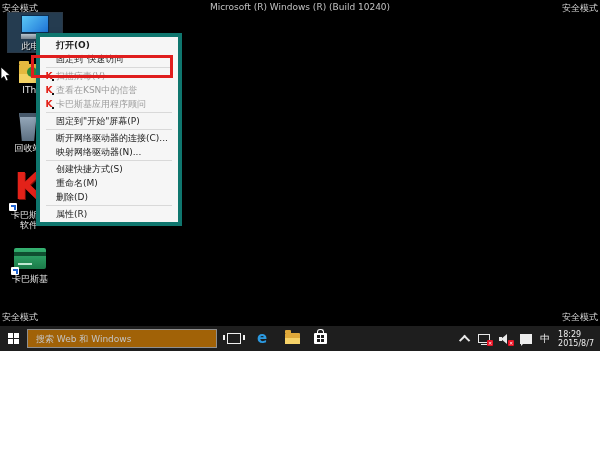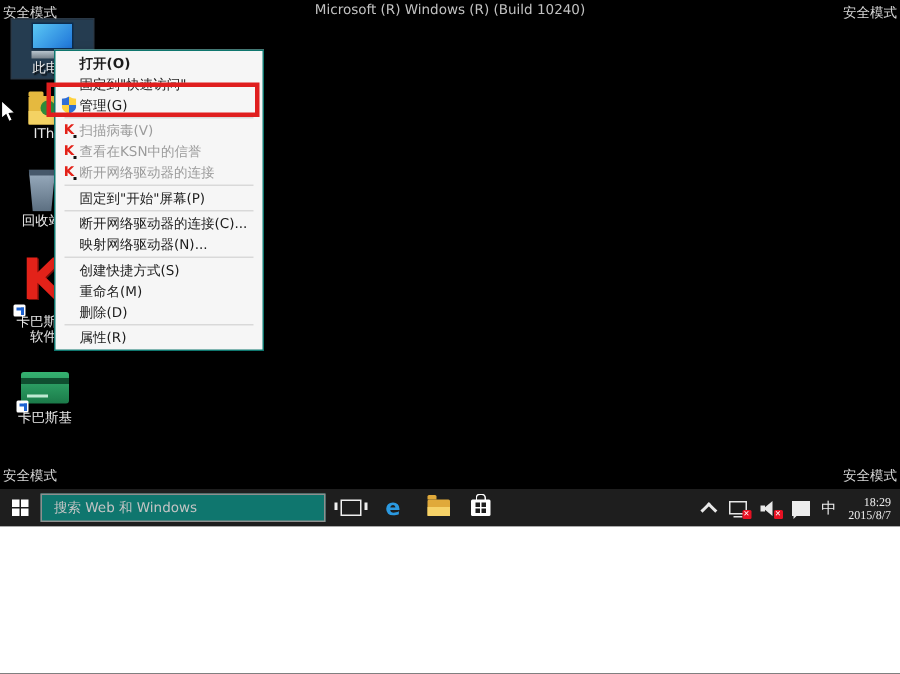--- a/index.html
+++ b/index.html
@@ -39,38 +39,38 @@
   .card-ico::before{content:"";position:absolute;top:4px;left:0;width:100%;height:4px;background:#0f4f30;}
   .card-ico::after{content:"";position:absolute;bottom:4px;left:4px;width:14px;height:2px;background:#bfe9d2;}
 
   .sc-badge{position:absolute;left:-3px;bottom:-3px;width:8px;height:8px;background:#fff;border-radius:1px;}
   .sc-badge::after{content:"";position:absolute;left:2px;top:2px;width:3px;height:3px;border-top:2px solid #1e62d0;border-right:2px solid #1e62d0;}
 
   
   .cursor{position:absolute;left:0;top:66px;z-index:30;}
 
   
-  .menu{position:absolute;left:36px;top:33px;width:138px;background:#f6f6f6;border:1px solid #0f766e;box-shadow:3px 3px 6px rgba(0,0,0,0.55);z-index:10;padding:1px 0;text-align:right;}
+  .menu{position:absolute;left:36px;top:33px;width:138px;background:#f6f6f6;border:4px solid #0f766e;box-shadow:3px 3px 6px rgba(0,0,0,0.55);z-index:10;padding:1px 0;text-align:right;}
   .menu-item{position:relative;height:14px;display:flex;align-items:center;padding-left:16px;font-size:9px;color:#1c1c1c;white-space:nowrap;}
   .menu-item.bold{font-weight:bold;}
   .menu-item.disabled{color:#9b9b9b;}
   .mi-icon{position:absolute;left:3px;top:1px;width:12px;height:12px;display:flex;align-items:center;justify-content:center;}
   .k-ico{font-size:9px;font-weight:800;color:#e32219;position:relative;line-height:9px;}
   .k-ico::after{content:"";position:absolute;right:-2px;bottom:0;width:2px;height:2px;background:#111;}
   .menu-sep{height:1px;background:#d9d9d9;margin:1px 6px;}
 
   
   .anno-box{position:absolute;left:31px;top:55px;width:136px;height:17px;border:3px solid #e01e1e;z-index:11;}
 
   
   .taskbar{position:absolute;left:0;bottom:0;width:600px;height:25px;background:#1e1e1e;z-index:5;}
   .start-btn{position:absolute;left:0;top:0;width:26px;height:25px;display:flex;align-items:center;justify-content:center;}
   .win-logo{width:11px;height:11px;display:grid;grid-template-columns:5px 5px;grid-template-rows:5px 5px;gap:1px;}
   .win-logo i{background:#fff;}
-  .search{position:absolute;left:27px;top:3px;width:180px;height:17px;background:#0f766e;border:1px solid #8f8f8f;color:#cfcfcf;font-size:9px;padding:0 0 0 8px;font-family:"DejaVu Sans","Liberation Sans",sans-serif;outline:none;}
+  .search{position:absolute;left:27px;top:3px;width:180px;height:17px;background:#a16207;border:1px solid #8f8f8f;color:#cfcfcf;font-size:9px;padding:0 0 0 8px;font-family:"DejaVu Sans","Liberation Sans",sans-serif;outline:none;}
   .search::placeholder{color:#c4c4c4;opacity:1;}
   .tb-btn{position:absolute;top:0;width:24px;height:25px;display:flex;align-items:center;justify-content:center;}
   .tv-ico{width:12px;height:9px;border:1px solid #f0f0f0;position:relative;}
   .tv-ico::before,.tv-ico::after{content:"";position:absolute;top:1px;width:2px;height:5px;background:#f0f0f0;}
   .tv-ico::before{left:-5px;}
   .tv-ico::after{right:-5px;}
   .edge-e{font-size:15px;font-weight:bold;color:#2b99e0;line-height:15px;}
   .tb-folder{width:15px;height:11px;background:#e0a93a;border-radius:1px;position:relative;}
   .tb-folder::before{content:"";position:absolute;top:-3px;left:0;width:6px;height:3px;background:#e0a93a;border-radius:1px 1px 0 0;}
   .tb-folder::after{content:"";position:absolute;bottom:0;left:0;width:100%;height:6px;background:#f6d268;}
@@ -83,21 +83,21 @@
   .chev{width:6px;height:6px;border-left:2px solid #e8e8e8;border-top:2px solid #e8e8e8;transform:rotate(45deg) translateY(2px);}
   .tray-ico{position:relative;width:13px;height:12px;}
   .net-scr{width:10px;height:7px;border:1px solid #e8e8e8;margin-top:1px;}
   .net-base{width:6px;height:1px;background:#e8e8e8;margin:1px 0 0 3px;}
   .spk-box{position:absolute;left:0;top:4px;width:3px;height:4px;background:#e8e8e8;}
   .spk-tri{position:absolute;left:2px;top:1px;width:0;height:0;border-top:5px solid transparent;border-bottom:5px solid transparent;border-right:6px solid #e8e8e8;}
   .x-badge{position:absolute;right:-2px;bottom:-1px;width:6px;height:6px;background:#e81123;border-radius:1px;color:#fff;font-size:5px;line-height:6px;text-align:center;font-weight:bold;}
   .bubble{width:10px;height:8px;border:1px solid #ededed;position:relative;margin-top:1px;background:#ededed;}
   .bubble::after{content:"";position:absolute;left:0;bottom:-3px;border-left:3px solid #ededed;border-bottom:3px solid transparent;}
   .ime{font-size:10px;color:#ededed;}
-  .clock{font-size:8px;line-height:9px;color:#ededed;text-align:right;font-family:Liberation Serif, serif;}
+  .clock{font-size:8px;line-height:9px;color:#ededed;text-align:left;}
 </style>
 </head>
 <body>
 
 <div class="screen">
 
   <span class="safe-mode sm-tl">安全模式</span>
   <span class="safe-mode sm-tr">安全模式</span>
   <span class="safe-mode sm-bl">安全模式</span>
   <span class="safe-mode sm-br">安全模式</span>
@@ -141,56 +141,38 @@
     <div class="lbl">卡巴斯基</div>
   </div>
 
   <div class="menu">
     <div class="menu-item bold">
       <span>打开(O)</span>
     </div>
     <div class="menu-item">
       <span>固定到"快速访问"</span>
     </div>
-    <div class="menu-item">
-      <span class="mi-icon">
-        <svg width="10" height="12" viewBox="0 0 12 14">
-          <defs>
-              <clipPath id="sh">
-                <path d="M6 0 C8 1.5 10 2 12 2 V7 C12 11 9 13 6 14 C3 13 0 11 0 7 V2 C2 2 4 1.5 6 0 Z"></path>
-              </clipPath>
-            </defs>
-          <g clip-path="url(#sh)">
-            <rect x="0" y="0" width="6" height="7" fill="#2f6fd6"></rect>
-            <rect x="6" y="0" width="6" height="7" fill="#ffd23e"></rect>
-            <rect x="0" y="7" width="6" height="7" fill="#ffd23e"></rect>
-            <rect x="6" y="7" width="6" height="7" fill="#2f6fd6"></rect>
-          </g>
-        </svg>
-      </span>
-      <span>管理(G)</span>
-    </div>
     <div class="menu-sep"></div>
     <div class="menu-item disabled">
       <span class="mi-icon">
           <span class="k-ico">K</span>
         </span>
       <span>扫描病毒(V)</span>
     </div>
     <div class="menu-item disabled">
       <span class="mi-icon">
           <span class="k-ico">K</span>
         </span>
       <span>查看在KSN中的信誉</span>
     </div>
     <div class="menu-item disabled">
       <span class="mi-icon">
           <span class="k-ico">K</span>
         </span>
-      <span>断开网络驱动器的连接</span>
+      <span>卡巴斯基应用程序顾问</span>
     </div>
     <div class="menu-sep"></div>
     <div class="menu-item">
       <span>固定到"开始"屏幕(P)</span>
     </div>
     <div class="menu-sep"></div>
     <div class="menu-item">
       <span>断开网络驱动器的连接(C)...</span>
     </div>
     <div class="menu-item">

